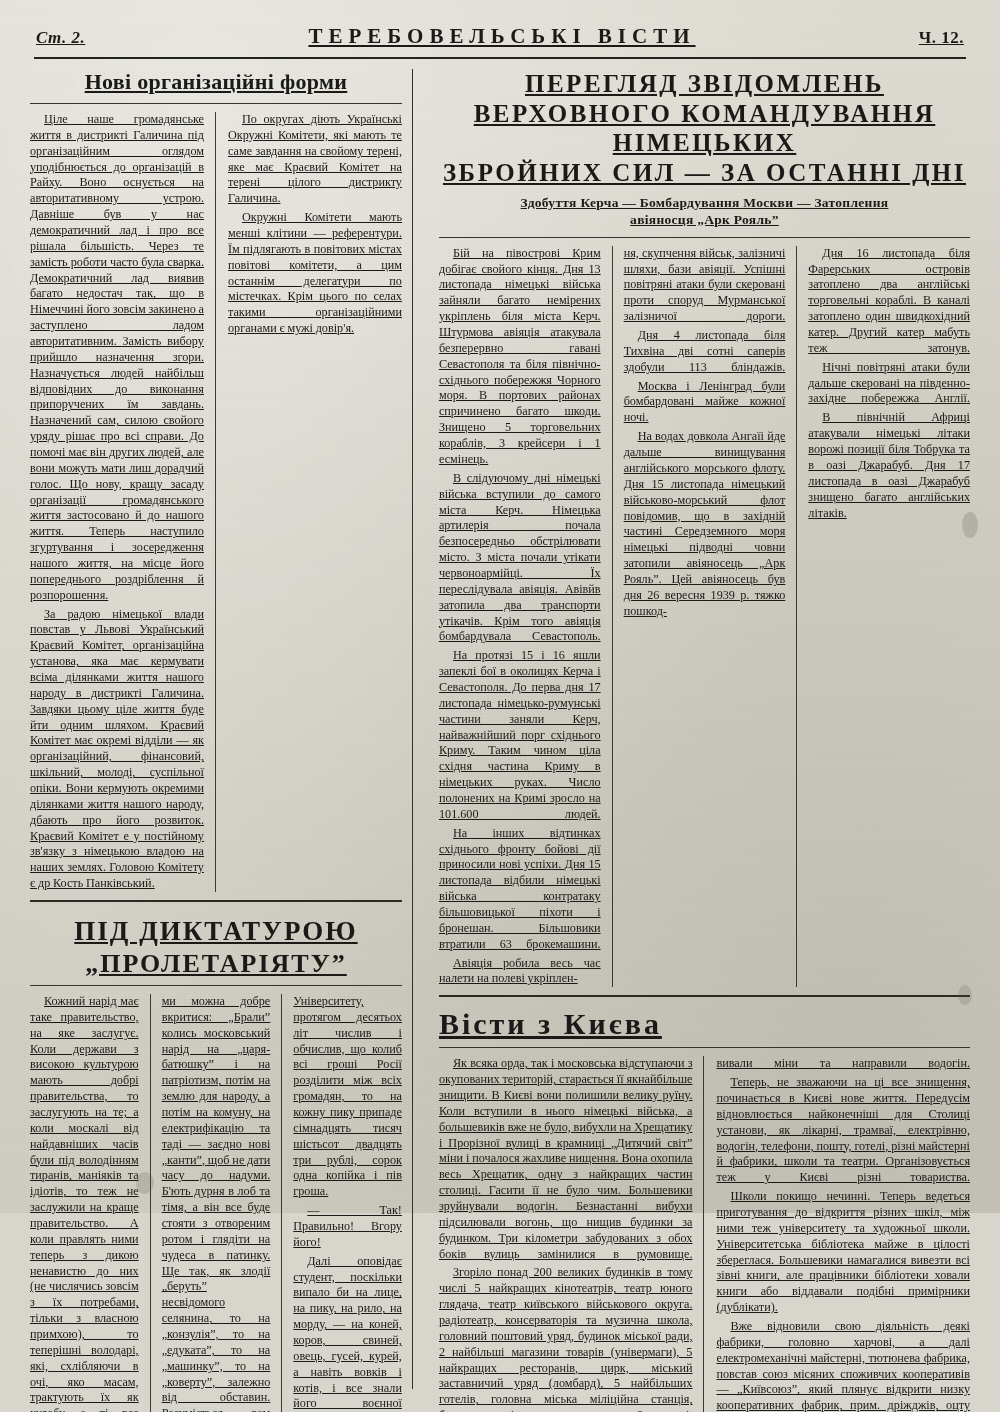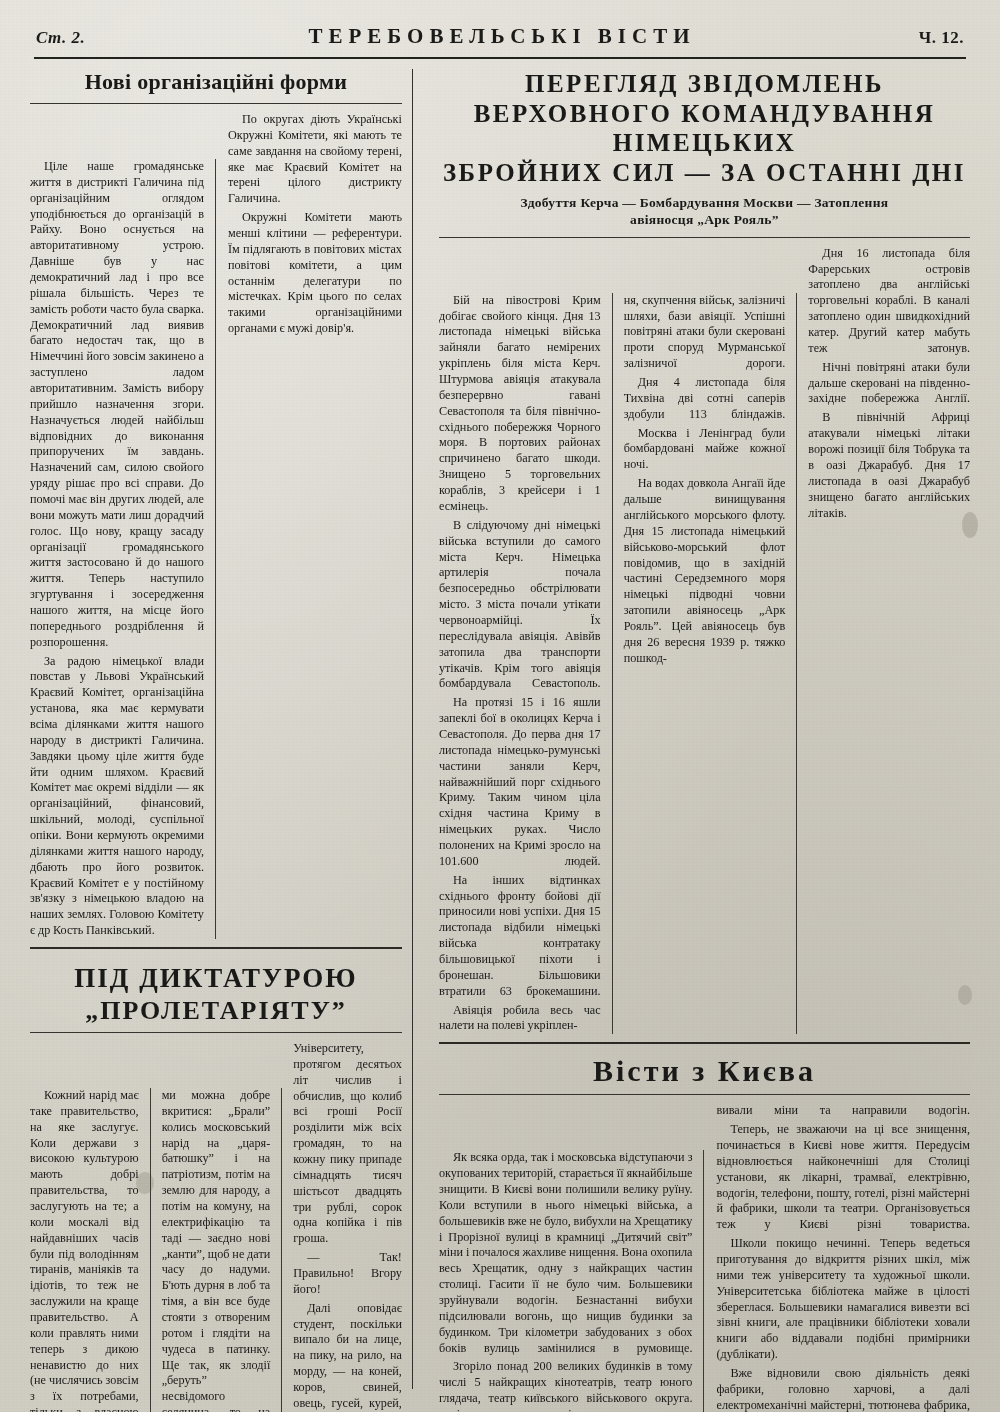--- a/index.html
+++ b/index.html
@@ -11,27 +11,28 @@
     height: 1412px;
     background: #d8d5cc;
     font-family: "Liberation Serif", serif;
     color: #1a1a18;
     overflow: hidden;
     position: relative;
   }
   .page {
     position: relative;
     width: 1000px;
-    height: 1412px;
+    height: 1213px;
     box-sizing: border-box;
     padding: 24px 30px 10px 30px;
     background:
       radial-gradient(ellipse at 20% 10%, rgba(255,255,255,0.35), rgba(255,255,255,0) 60%),
       radial-gradient(ellipse at 85% 85%, rgba(120,115,100,0.18), rgba(255,255,255,0) 65%),
       linear-gradient(178deg, #dedbd2 0%, #d6d3c9 40%, #cfccc2 100%);
+    text-decoration: underline;
   }
   .grain {
     position: absolute;
     inset: 0;
     pointer-events: none;
     opacity: 0.20;
     background-image:
       repeating-linear-gradient(0deg, rgba(0,0,0,0.05) 0 1px, rgba(0,0,0,0) 1px 3px),
       repeating-linear-gradient(90deg, rgba(0,0,0,0.035) 0 1px, rgba(0,0,0,0) 1px 4px);
   }
@@ -122,21 +123,20 @@
     display: flex;
     gap: 11px;
   }
   .col {
     flex: 1 1 0;
     min-width: 0;
   }
   .col.divider {
     border-right: 1px solid #3a3933;
     padding-right: 11px;
-    margin-top: 47px;
   }
   p.t {
     margin: 0 0 0 0;
     text-align: justify;
     text-align-last: justify;
     font-size: 12.2px;
     line-height: 1.30;
     hyphens: auto;
     -webkit-hyphens: auto;
     word-spacing: -0.3px;
@@ -156,21 +156,20 @@
     font-weight: bold;
     letter-spacing: 2px;
     margin: 14px 0 2px 0;
     line-height: 1.15;
   }
   .sec-title.sub {
     font-size: 26px;
     margin-top: 0;
   }
   .kyiv-title {
-    text-align: center;
     font-size: 30px;
     font-weight: bold;
     letter-spacing: 3px;
     margin: 10px 0 6px 0;
   }
   .smudge {
     position: absolute;
     border-radius: 50%;
     pointer-events: none;
   }

